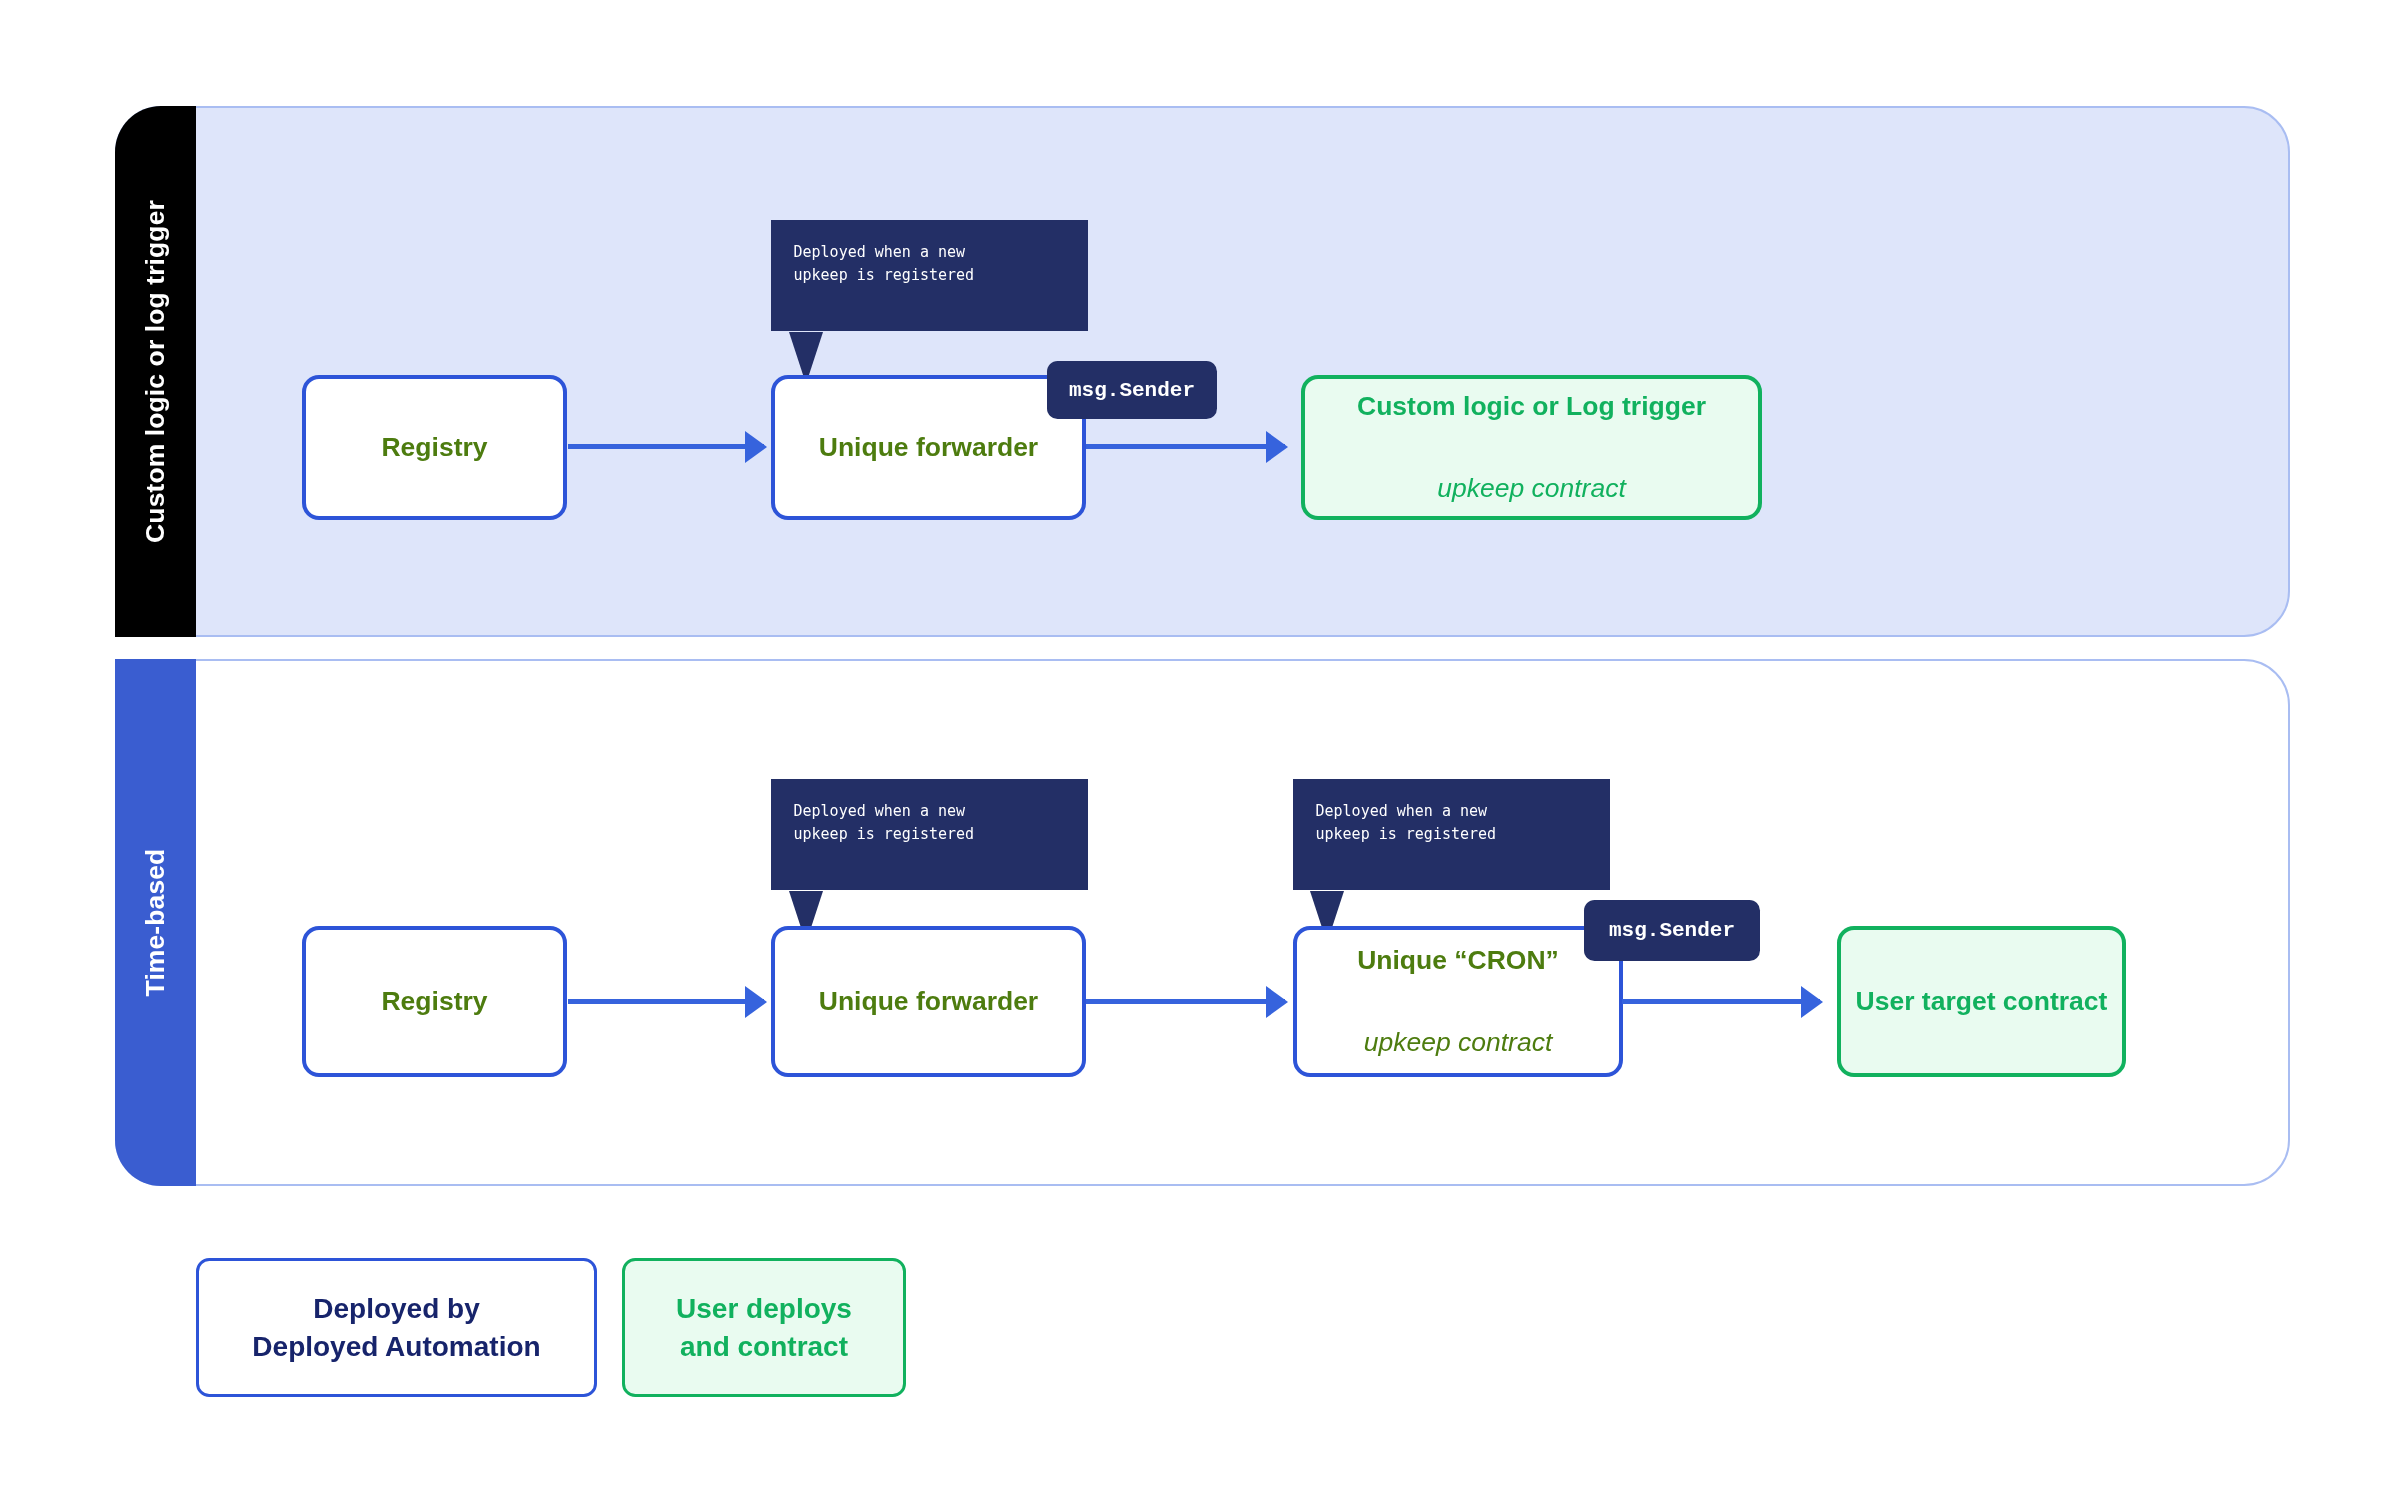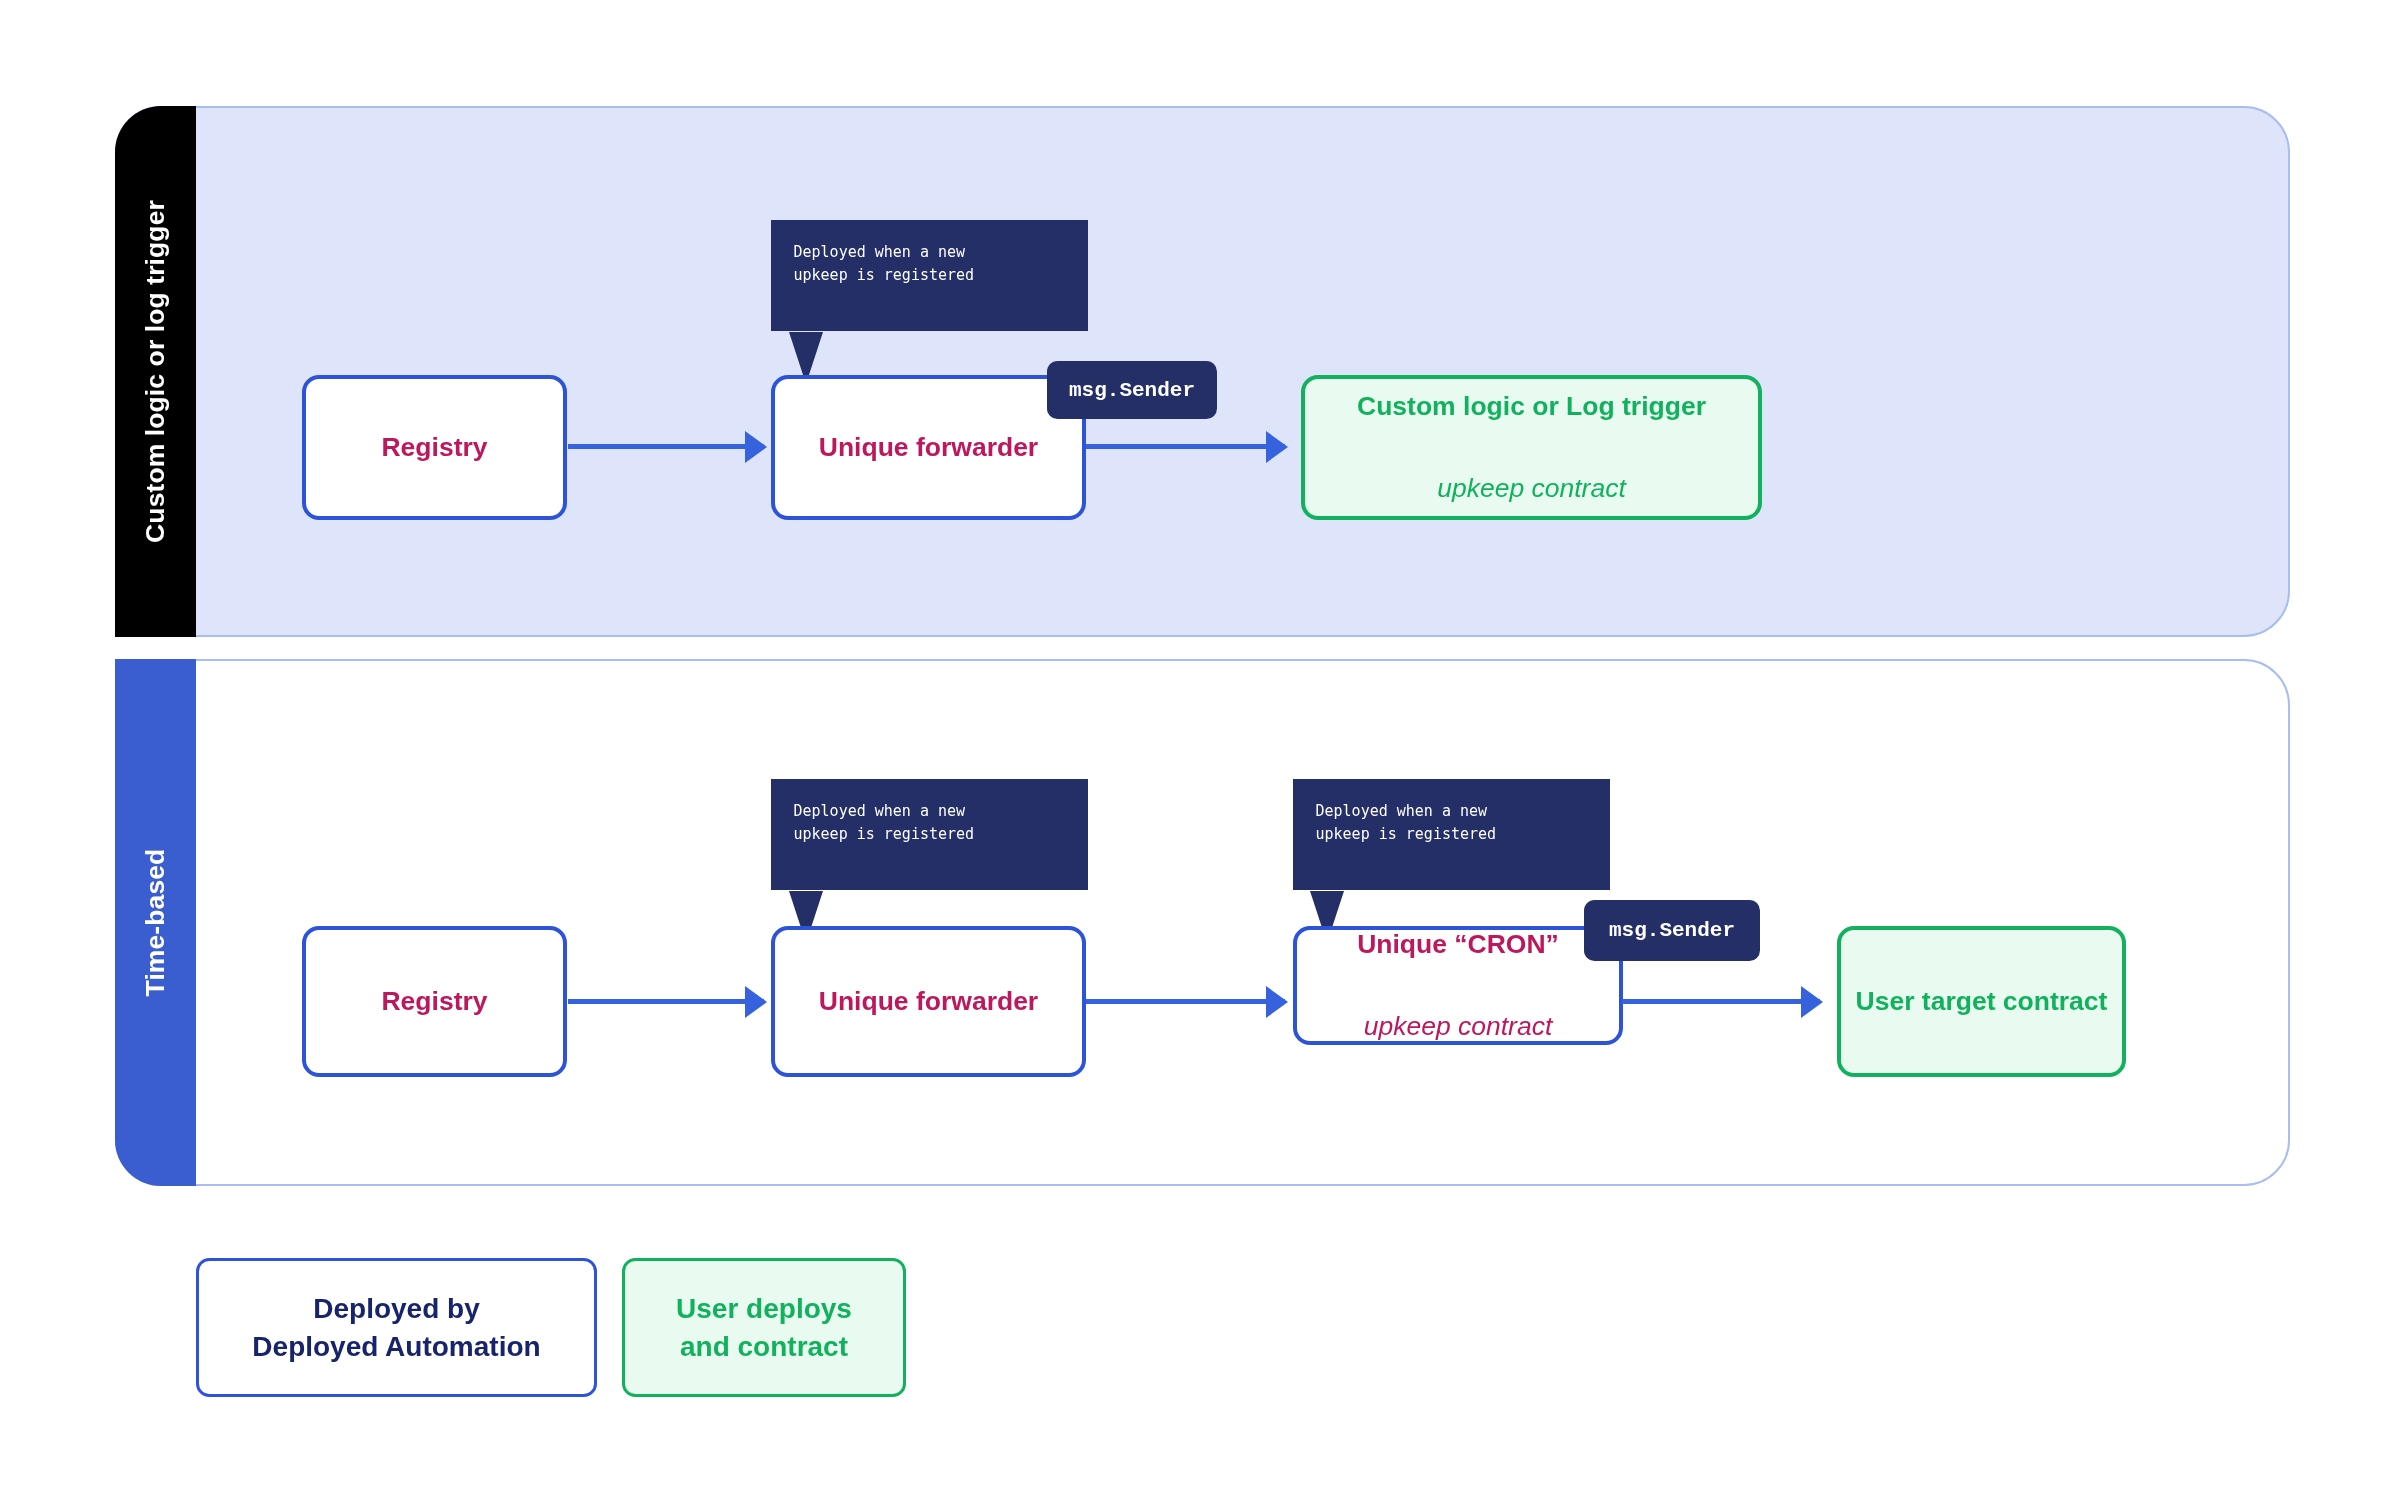--- a/index.html
+++ b/index.html
@@ -83,21 +83,21 @@
     display: flex;
     flex-direction: column;
     align-items: center;
     justify-content: center;
     text-align: center;
     line-height: 1.28;
   }
   .node-blue {
     background: #ffffff;
     border: 4px solid #2d54d8;
-    color: #be185d;
+    color: #4d7c0f;
     font-weight: bold;
     font-size: 26.5px;
   }
   .node-green {
     background: #e9fbf0;
     border: 4px solid #11b15e;
     color: #11b15e;
     font-weight: bold;
     font-size: 26.5px;
   }
@@ -242,21 +242,21 @@
   <div class="node node-blue" style="left:771px; top:926px; width:315px; height:151px;">
     <span>Unique forwarder</span>
   </div>
 
   <div class="arrow" style="left:1086px; top:999px; width:199px;"></div>
 
   <div class="callout" style="left:1293px; top:779px; width:317px; height:111px;">Deployed when a new
 upkeep is registered</div>
   <div class="callout-tail" style="left:1310px; top:891px;"></div>
 
-  <div class="node node-blue" style="left:1293px; top:926px; width:330px; height:119px;">
+  <div class="node node-blue" style="left:1293px; top:926px; width:330px; height:151px;">
     <span>Unique “CRON”</span>
     <span class="node-line-italic">upkeep contract</span>
   </div>
 
   <div class="pill" style="left:1584px; top:900px; width:176px; height:61px;">
     <span>msg.Sender</span>
   </div>
 
   <div class="arrow" style="left:1622px; top:999px; width:198px;"></div>
 

